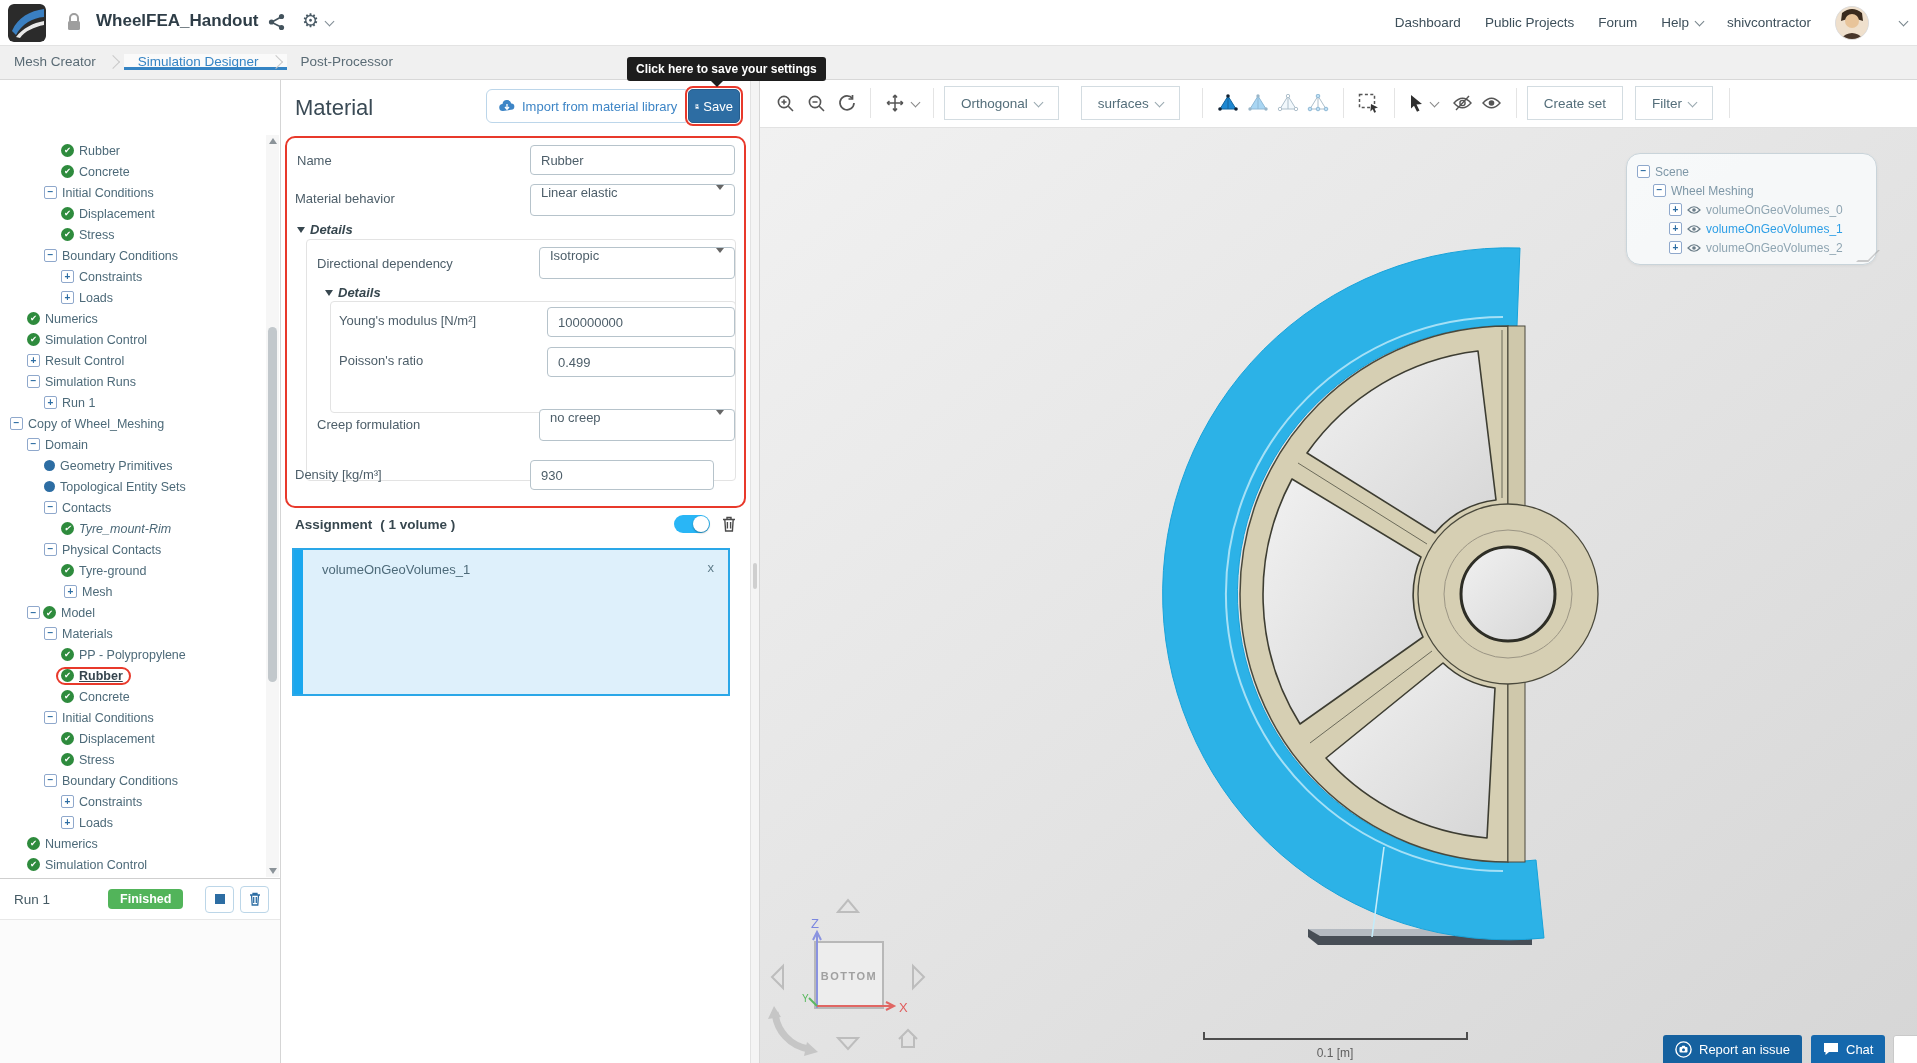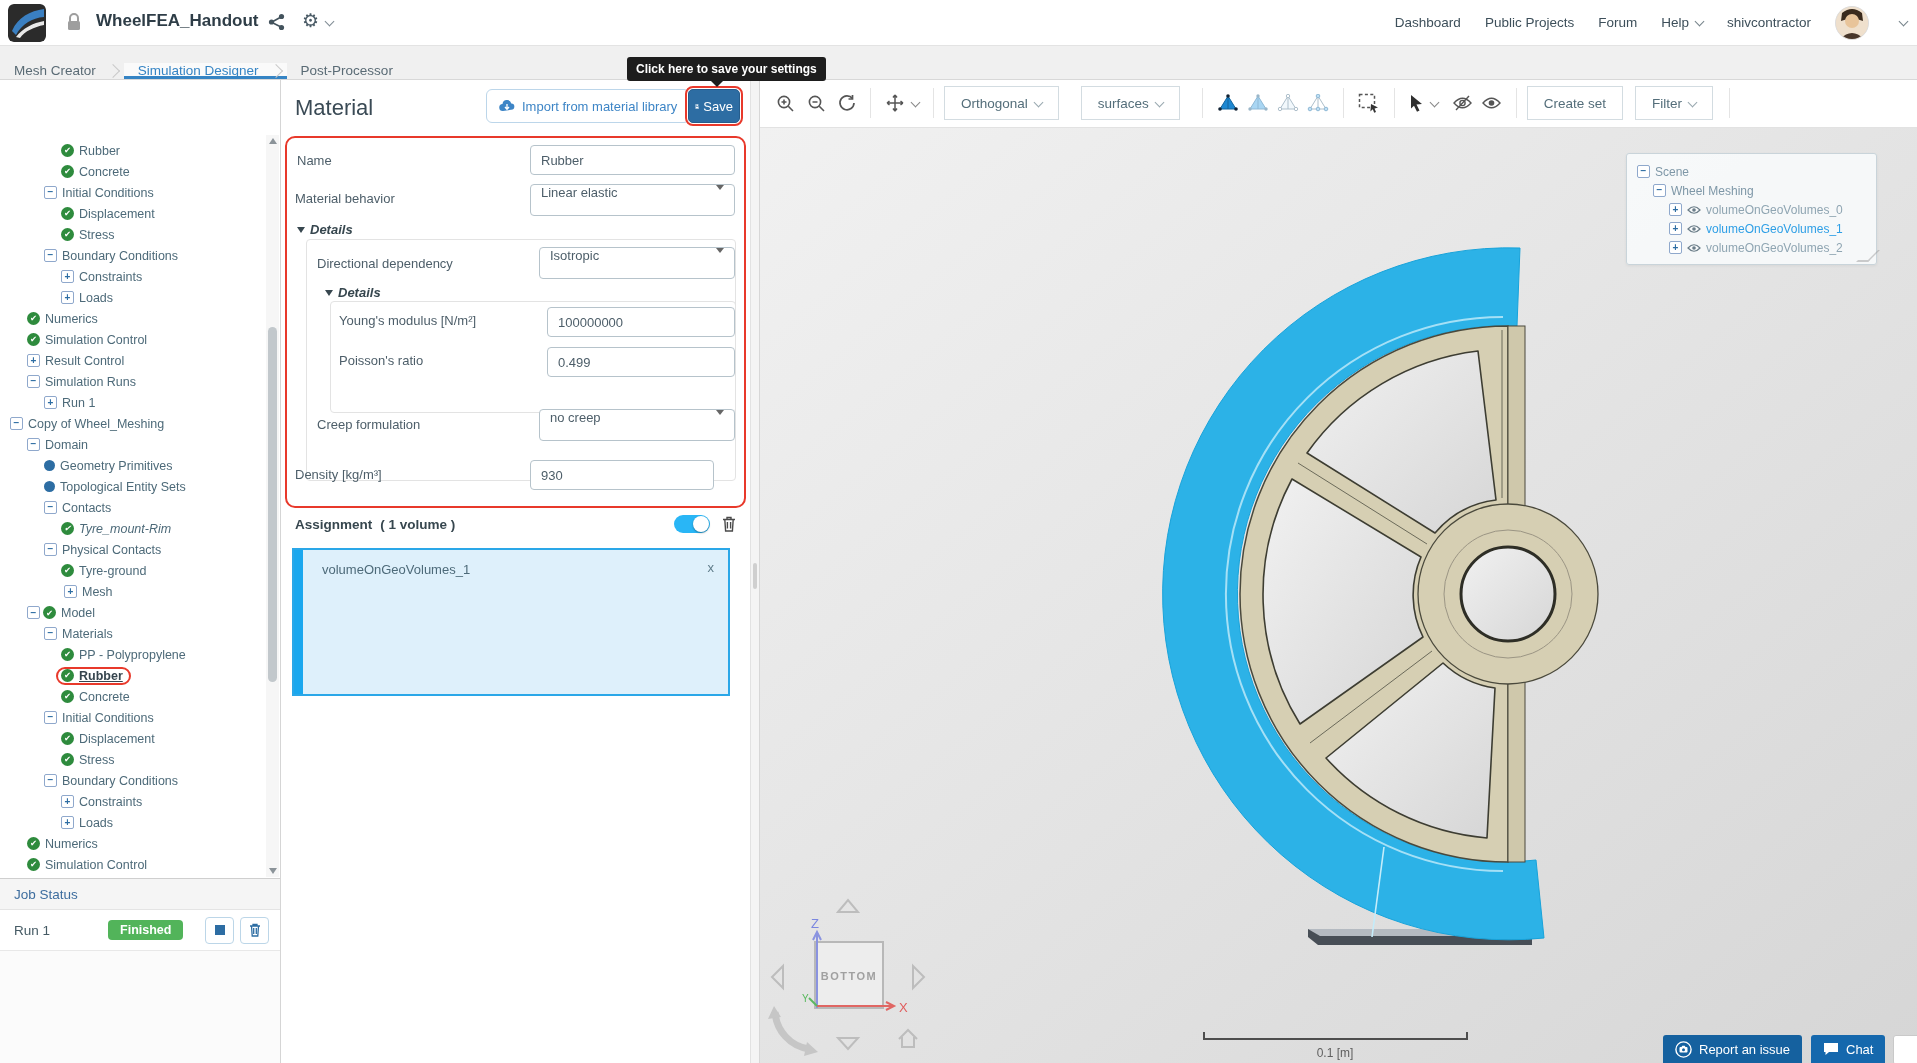--- a/index.html
+++ b/index.html
@@ -10,21 +10,21 @@
   #logo{position:absolute;left:8px;top:4px;width:38px;height:38px;border-radius:6px;overflow:hidden}
   #lock{position:absolute;left:66px;top:13px}
   #proj-title{position:absolute;left:96px;top:11px;font-size:17px;font-weight:700;color:#2e3d47}
   #share-ic{position:absolute;left:268px;top:13px}
   #gear-ic{position:absolute;left:302px;top:9px;font-size:19px;color:#4a5b66}
   .chev{display:inline-block;width:6px;height:6px;border-right:1.4px solid currentColor;border-bottom:1.4px solid currentColor;transform:rotate(45deg);margin-left:7px;margin-bottom:2px;opacity:.7}
   #topnav{position:absolute;right:10px;top:0;height:45px;display:flex;align-items:center;gap:24px;font-size:13.5px;color:#3d4f5a}
   #topnav .lnk{cursor:pointer}
   #avatar{width:32px;height:32px;border-radius:50%;background:#e9d9c6;overflow:hidden;border:1px solid #ddd}
   
-  #tabbar{position:absolute;left:0;top:45px;width:1917px;height:34px;background:#f0f0f0;border-bottom:1px solid #d8d8d8;display:flex;align-items:flex-end;z-index:39}
+  #tabbar{position:absolute;left:0;top:45px;width:1917px;height:34px;background:#f0f0f0;border-bottom:1px solid #d8d8d8;display:flex;align-items:center;z-index:39}
   .tab{display:flex;align-items:center;padding:0 6px 0 14px;font-size:13.5px;color:#5a6b75}
   .tab span{padding-bottom:1px}
   .tab.active{color:#3584c4;background:#fafafa;box-shadow:inset 0 -3px 0 #3584c4}
   .tab.sep::after{content:"";width:9px;height:9px;border-top:1px solid #c9c9c9;border-right:1px solid #c9c9c9;transform:rotate(45deg);margin-left:12px}
   
   #tooltip{position:absolute;left:627px;top:57px;background:#1d1d1d;color:#fff;font-size:12px;font-weight:700;padding:5px 9px;border-radius:3px;z-index:60;white-space:nowrap}
   #tooltip::after{content:"";position:absolute;left:84px;bottom:-6px;border:6px solid transparent;border-top-color:#1d1d1d;border-bottom:0}
   
   #navpanel{position:absolute;left:0;top:79px;width:280px;height:984px;background:#fff;border-right:1px solid #d5d5d5}
   #nav-title{position:absolute;left:12px;top:12px;font-size:21px;color:#3c5160}
@@ -87,21 +87,21 @@
   
   #viewport{position:absolute;left:760px;top:79px;width:1157px;height:984px;background:#e4e4e4}
   #vtoolbar{position:absolute;left:0;top:0;width:1157px;height:49px;background:#fff;border-bottom:1px solid #e2e2e2;display:flex;align-items:center;padding-left:12px;box-sizing:border-box;z-index:10}
   .ticon{display:inline-flex;align-items:center;justify-content:center;padding:4px;cursor:pointer;color:#555}
   .tsep{width:1px;height:30px;background:#e4e4e4;margin:0 10px;flex:none}
   .tbtn{height:34px;padding:0 16px;border:1px solid #d3dce1;border-radius:0;background:#fff;color:#546e7a;font-size:13.5px;display:inline-flex;align-items:center;cursor:pointer;white-space:nowrap}
   .tbtn .chev{opacity:.6}
   #scene-wrap{position:absolute;left:0;top:49px;width:1157px;height:935px}
   .scene text{font-family:"Liberation Sans",sans-serif}
   
-  #scenetree{position:absolute;left:866px;top:74px;width:251px;height:112px;background:rgba(248,250,251,.93);border:1px solid #c9d4da;border-radius:3px;box-shadow:0 1px 3px rgba(0,0,0,.06);padding-top:8px;box-sizing:border-box;z-index:11}
+  #scenetree{position:absolute;left:866px;top:74px;width:251px;height:112px;background:rgba(248,250,251,.93);border:1px solid #c9d4da;border-radius:14px;box-shadow:0 1px 3px rgba(0,0,0,.06);padding-top:8px;box-sizing:border-box;z-index:11}
   .sc-row{height:19px;display:flex;align-items:center;font-size:12px;color:#7e97a7;white-space:nowrap;cursor:pointer}
   .sc-row .t-icon{margin-right:5px}
   .sc-row.vol{color:#8fa5b2}
   .sc-row.vol .eye{margin-right:5px}
   .sc-row.selected{color:#2e9fe6}
   #st-handle{position:absolute;right:2px;bottom:2px;width:10px;height:10px;border-right:2px solid #9e9e9e;border-bottom:2px solid #9e9e9e;transform:skew(-45deg) ;opacity:.5}
   
   .brbtn{position:absolute;height:28px;display:inline-flex;align-items:center;gap:7px;color:#fff;font-size:13px;padding:0 12px;border-radius:3px 3px 0 0;cursor:pointer;z-index:12}
   #btn-report{left:903px;top:956px;background:#15619f}
   #btn-chat{left:1051px;top:956px;background:#1568ad}
@@ -420,21 +420,20 @@
       <div class="tree-row" style="padding-left: 27px;">
         
       </div>
     </div>
   <div id="nav-sb">
     <i class="sb-arrow sb-up"></i>
     <div class="thumb"></div>
     <i class="sb-arrow sb-dn"></i>
   </div>
   <div id="jobstatus">
-    <div id="js-head">Job Status</div>
     <div id="js-row">
       <span>Run 1</span>
       <span id="js-badge">Finished</span>
       <span class="js-btn" id="js-stop">
           <i></i>
         </span>
       <span class="js-btn" id="js-del">
         <svg width="12" height="14" viewBox="0 0 12 14">
             <path d="M1,3 H11 M4,3 V1.5 H8 V3 M2.5,3 L3.2,13 H8.8 L9.5,3 M4.7,5 V11 M7.3,5 V11" stroke="#2d6da3" stroke-width="1.3" fill="none"></path>
           </svg>

